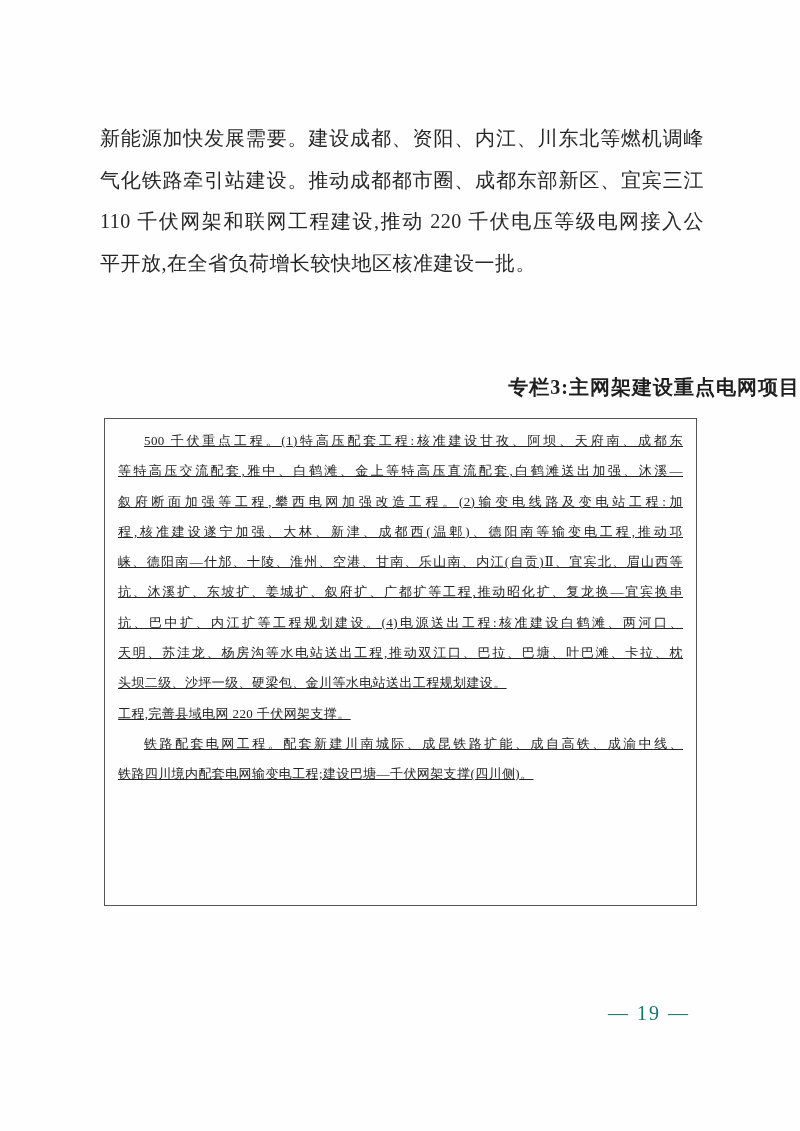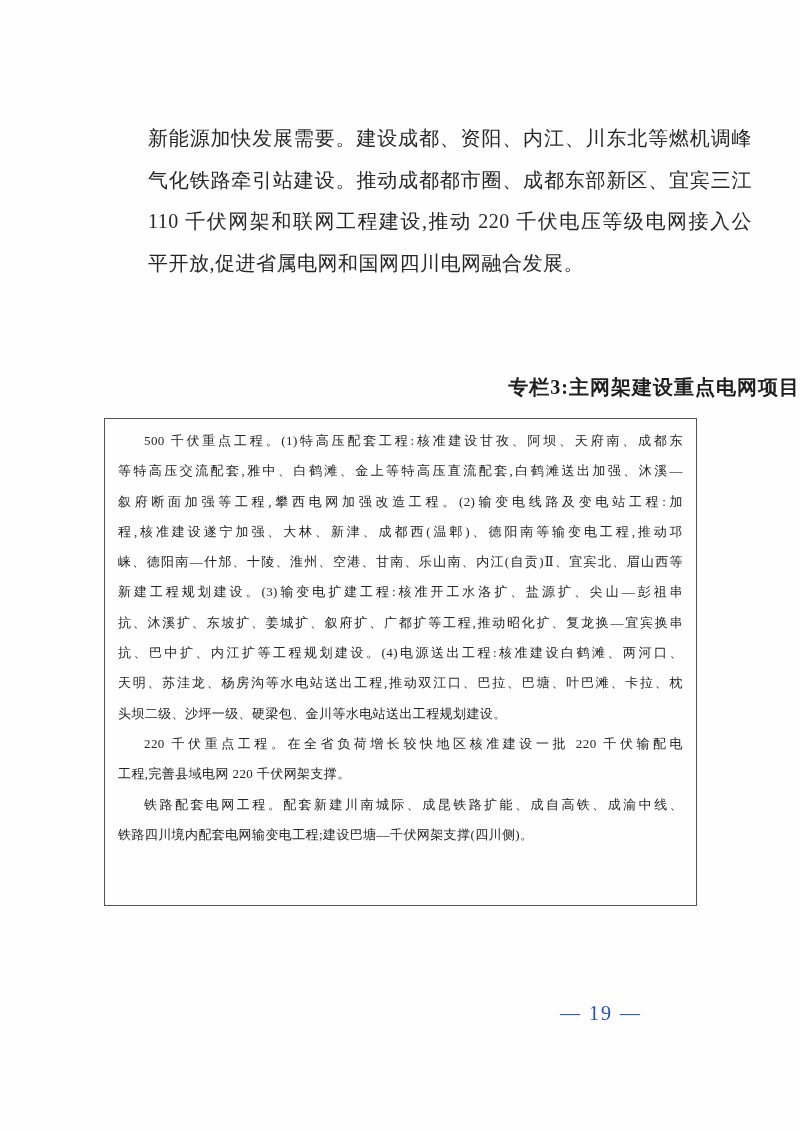--- a/index.html
+++ b/index.html
@@ -16,21 +16,20 @@
     color: #262626;
     font-family: "Liberation Serif", "DejaVu Serif", serif;
     overflow: hidden;
   }
   
   .body-text {
     position: absolute;
     left: 100px;
     top: 118px;
     width: 604px;
-    margin-left: 48px;
   }
   .body-line {
     font-size: 20px;
     line-height: 41.5px;
     height: 41.5px;
     white-space: nowrap;
     text-align: justify;
     text-align-last: justify;
     letter-spacing: 0.5px;
     overflow: hidden;
@@ -66,64 +65,64 @@
   .box-line {
     font-size: 13px;
     line-height: 30.3px;
     height: 30.3px;
     white-space: nowrap;
     text-align: justify;
     text-align-last: justify;
     letter-spacing: 0.4px;
     overflow: hidden;
     color: #242424;
+    text-decoration: underline;
   }
   .box-line.first {
     text-indent: 2em;
   }
   .box-line.last {
     text-align-last: left;
   }
   
   .page-number {
     position: absolute;
     left: 560px;
     top: 1002px;
     width: 178px;
+    text-align: center;
     font-size: 20px;
     letter-spacing: 2px;
-    color: #1d4ed8;
+    color: #0f766e;
   }
 </style>
 </head>
 <body>
 
 <div class="page">
 
   <div class="body-text">
       <div class="body-line">新能源加快发展需要。建设成都、资阳、内江、川东北等燃机调峰</div>
       <div class="body-line">气化铁路牵引站建设。推动成都都市圈、成都东部新区、宜宾三江</div>
       <div class="body-line">110 千伏网架和联网工程建设,推动 220 千伏电压等级电网接入公</div>
-      <div class="body-line last">平开放,促进省属电网和国网四川电网融合发展。</div>
+      <div class="body-line last">平开放,在全省负荷增长较快地区核准建设一批。</div>
     </div>
 
   <h2 class="box-title">专栏3:主网架建设重点电网项目</h2>
 
   <div class="column-box">
       <div class="box-line first">500 千伏重点工程。(1)特高压配套工程:核准建设甘孜、阿坝、天府南、成都东</div>
       <div class="box-line">等特高压交流配套,雅中、白鹤滩、金上等特高压直流配套,白鹤滩送出加强、沐溪—</div>
       <div class="box-line">叙府断面加强等工程,攀西电网加强改造工程。(2)输变电线路及变电站工程:加</div>
       <div class="box-line">程,核准建设遂宁加强、大林、新津、成都西(温郫)、德阳南等输变电工程,推动邛</div>
       <div class="box-line">崃、德阳南—什邡、十陵、淮州、空港、甘南、乐山南、内江(自贡)Ⅱ、宜宾北、眉山西等</div>
-      <div class="box-line">新建工程规划建设。(3)输变电扩建工程:核准开工水洛扩、盐源扩、尖山—彭祖串</div>
       <div class="box-line">抗、沐溪扩、东坡扩、姜城扩、叙府扩、广都扩等工程,推动昭化扩、复龙换—宜宾换串</div>
       <div class="box-line">抗、巴中扩、内江扩等工程规划建设。(4)电源送出工程:核准建设白鹤滩、两河口、</div>
       <div class="box-line">天明、苏洼龙、杨房沟等水电站送出工程,推动双江口、巴拉、巴塘、叶巴滩、卡拉、枕</div>
       <div class="box-line last">头坝二级、沙坪一级、硬梁包、金川等水电站送出工程规划建设。</div>
-      <div class="box-line first">220 千伏重点工程。在全省负荷增长较快地区核准建设一批 220 千伏输配电</div>
       <div class="box-line last">工程,完善县域电网 220 千伏网架支撑。</div>
       <div class="box-line first">铁路配套电网工程。配套新建川南城际、成昆铁路扩能、成自高铁、成渝中线、</div>
       <div class="box-line last">铁路四川境内配套电网输变电工程;建设巴塘—千伏网架支撑(四川侧)。</div>
     </div>
 
   <div class="page-number">— 19 —</div>
 
 </div>
 
 </body></html>

